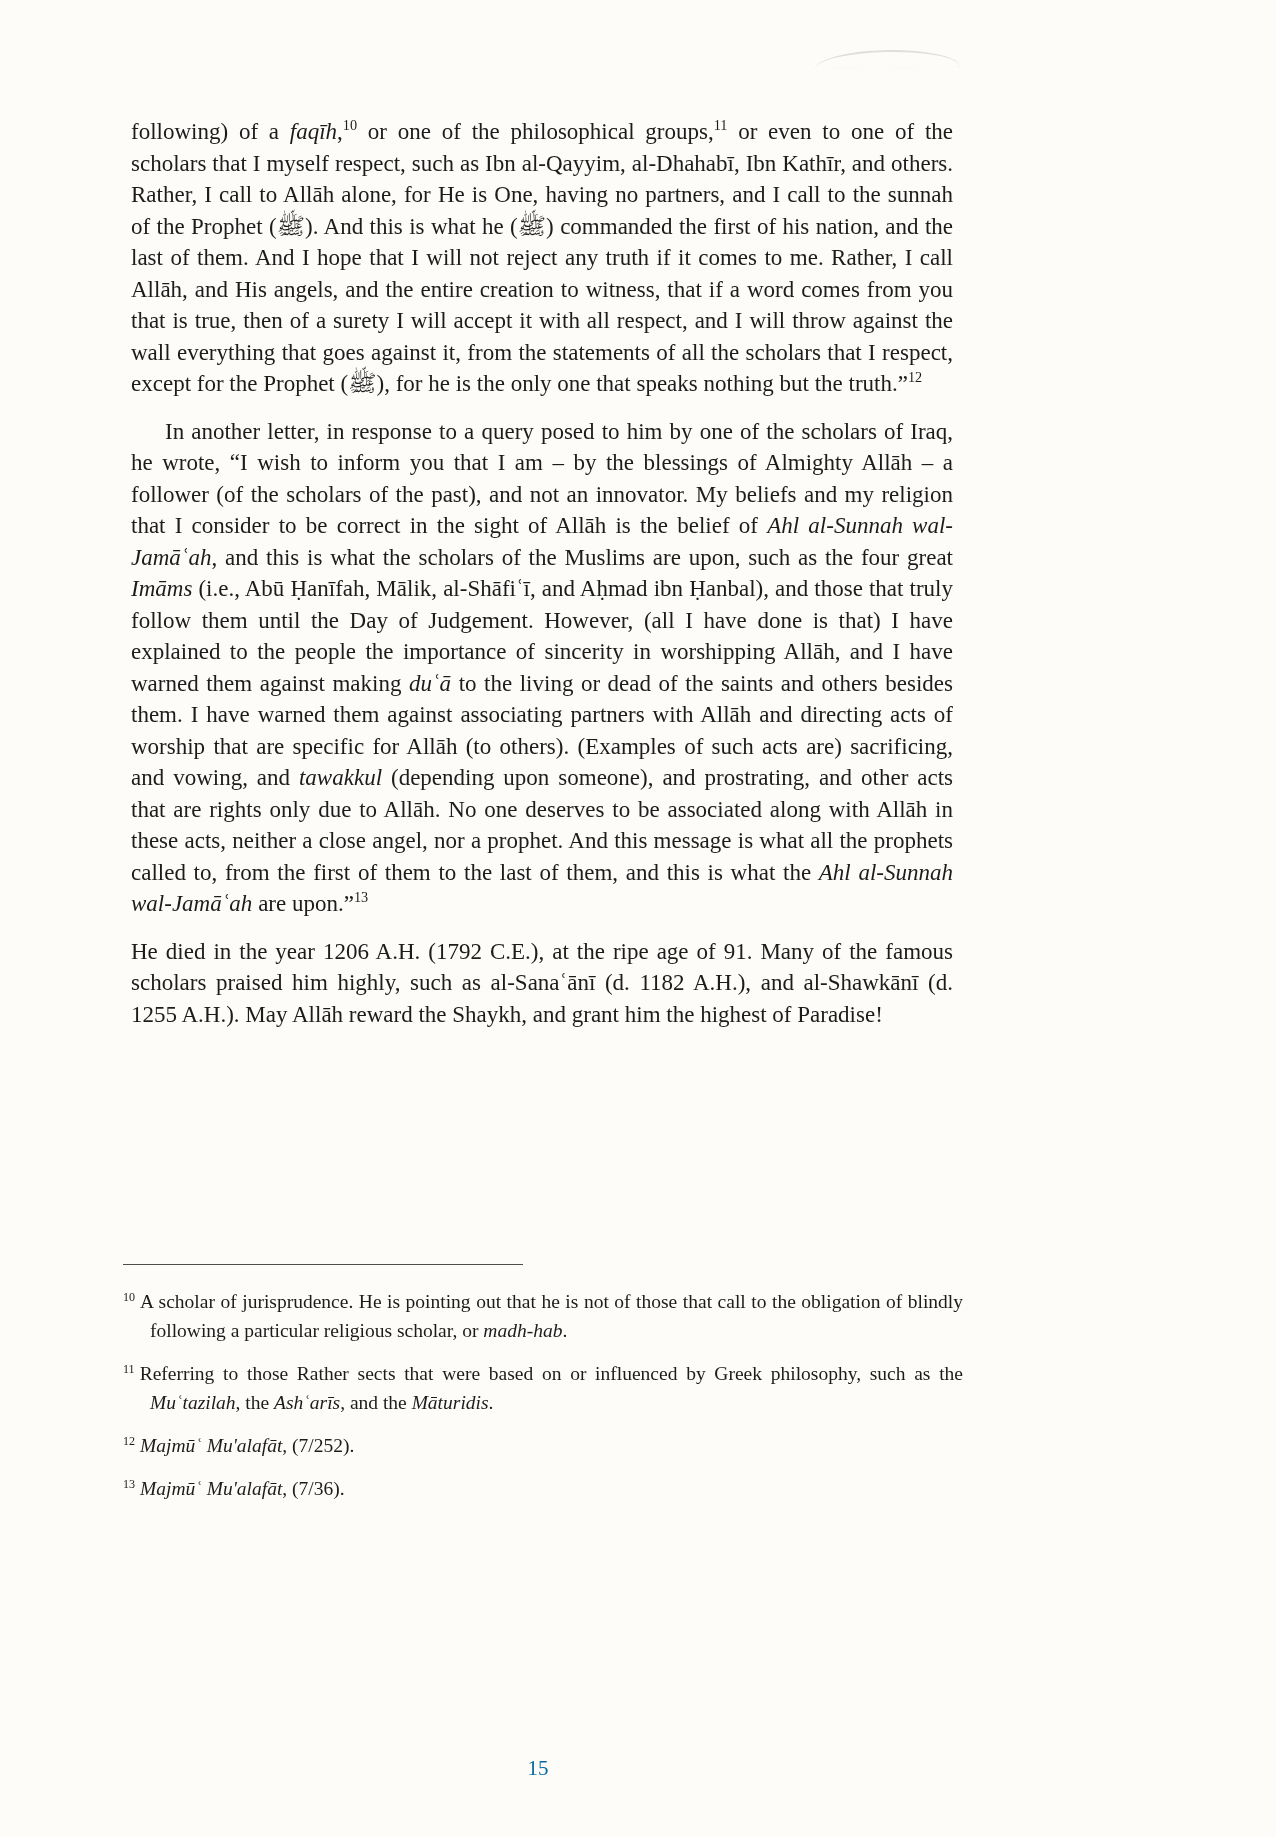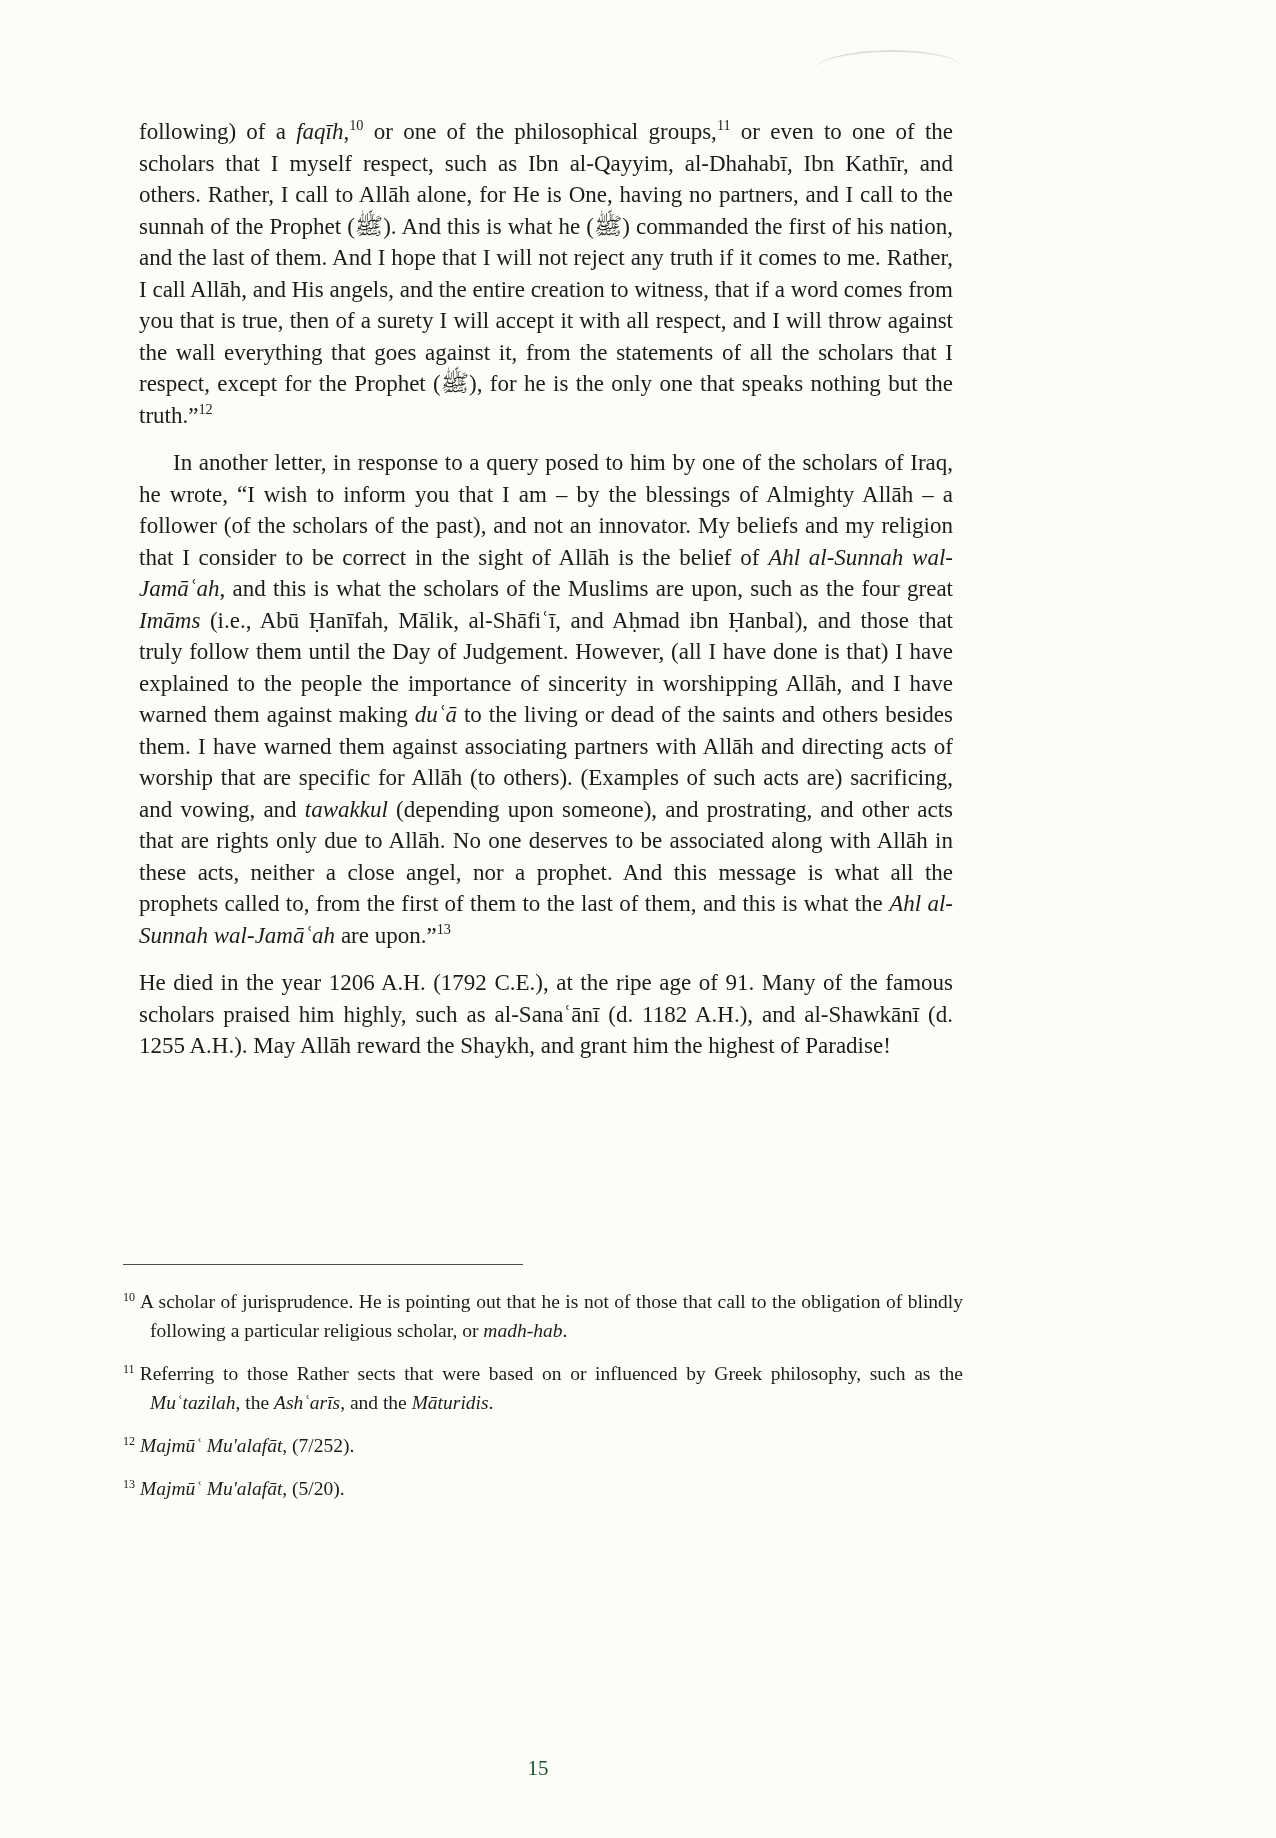--- a/index.html
+++ b/index.html
@@ -24,21 +24,21 @@
     opacity: 0.65;
     transform: rotate(-1deg);
   }
   .content {
     position: absolute;
     left: 123px;
     top: 116px;
     width: 830px;
   }
   .para {
-    margin: 0 0 11px 16px;
+    margin: 0 0 11px 8px;
     font-size: 23px;
     line-height: 31.5px;
     text-align: justify;
   }
   .para.indent { text-indent: 34px; }
   .para.gap-before { margin-top: 16px; }
   sup {
     font-size: 0.62em;
     line-height: 0;
     vertical-align: super;
@@ -66,21 +66,21 @@
     text-indent: -27px;
   }
   .footnote sup { margin-right: 5px; }
   .page-number {
     position: absolute;
     left: 123px;
     top: 1756px;
     width: 830px;
     text-align: center;
     font-size: 21px;
-    color: #14532d;
+    color: #0369a1;
   }
 </style>
 </head>
 <body>
 
 <div class="page">
   <div class="scan-mark"></div>
 
   <main class="content">
 
@@ -89,18 +89,18 @@
       <p class="para gap-before"><span>He died in the year 1206 A.H. (1792 C.E.), at the ripe age of 91.  Many of the famous scholars praised him highly, such as al-Sanaʿānī (d. 1182 A.H.), and al-Shawkānī (d. 1255 A.H.).  May Allāh reward the Shaykh, and grant him the highest of Paradise!</span></p>
     </main>
 
   <div class="footnote-block">
     <hr class="fn-rule">
     <section>
 
     <p class="footnote"><sup>10</sup><span>A scholar of jurisprudence. He is pointing out that he is not of those that call to the obligation of blindly following a particular religious scholar, or </span><span class="it">madh-hab</span><span>.</span></p>
         <p class="footnote"><sup>11</sup><span>Referring to those Rather sects that were based on or influenced by Greek philosophy, such as the </span><span class="it">Muʿtazilah</span><span>, the </span><span class="it">Ashʿarīs</span><span>, and the </span><span class="it">Māturidis</span><span>.</span></p>
         <p class="footnote"><sup>12</sup><span class="it">Majmūʿ Mu'alafāt</span><span>, (7/252).</span></p>
-        <p class="footnote"><sup>13</sup><span class="it">Majmūʿ Mu'alafāt</span><span>, (5/20).</span></p>
+        <p class="footnote"><sup>13</sup><span class="it">Majmūʿ Mu'alafāt</span><span>, (7/36).</span></p>
       </section>
   </div>
 
   <div class="page-number">15</div>
 </div>
 
 </body></html>

